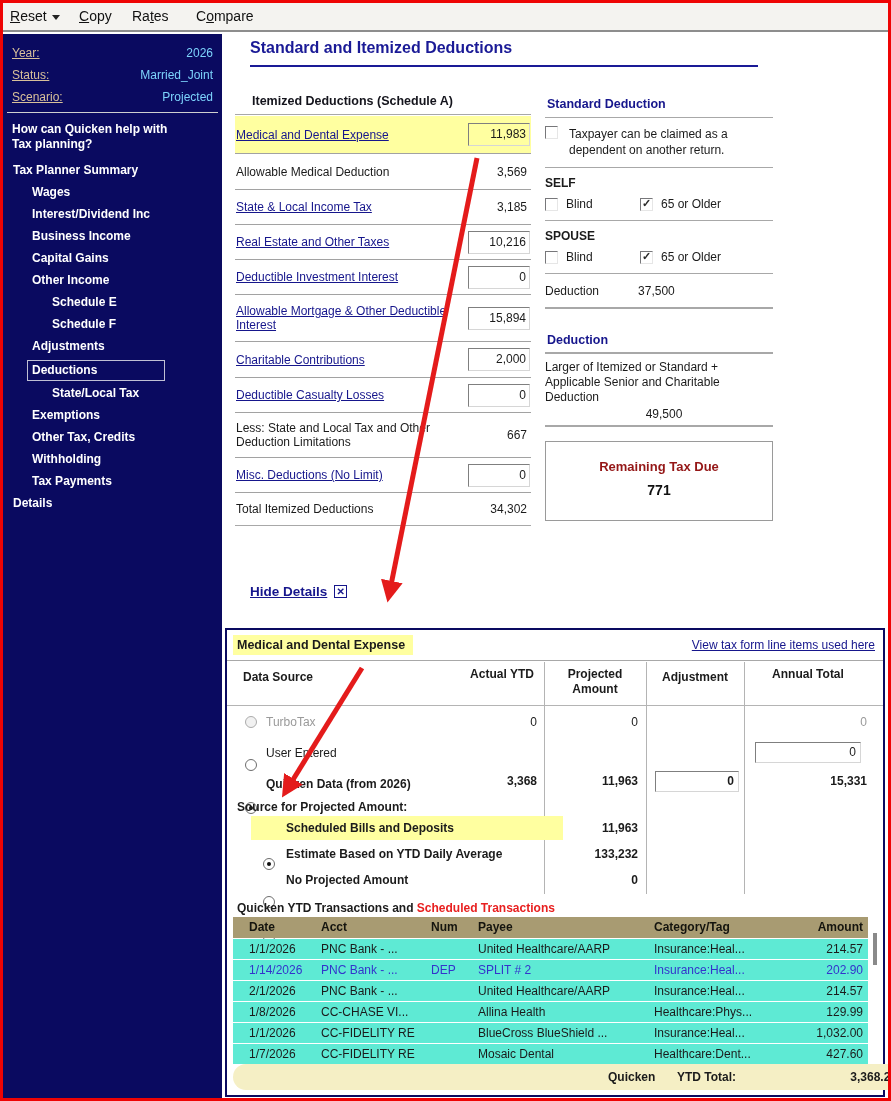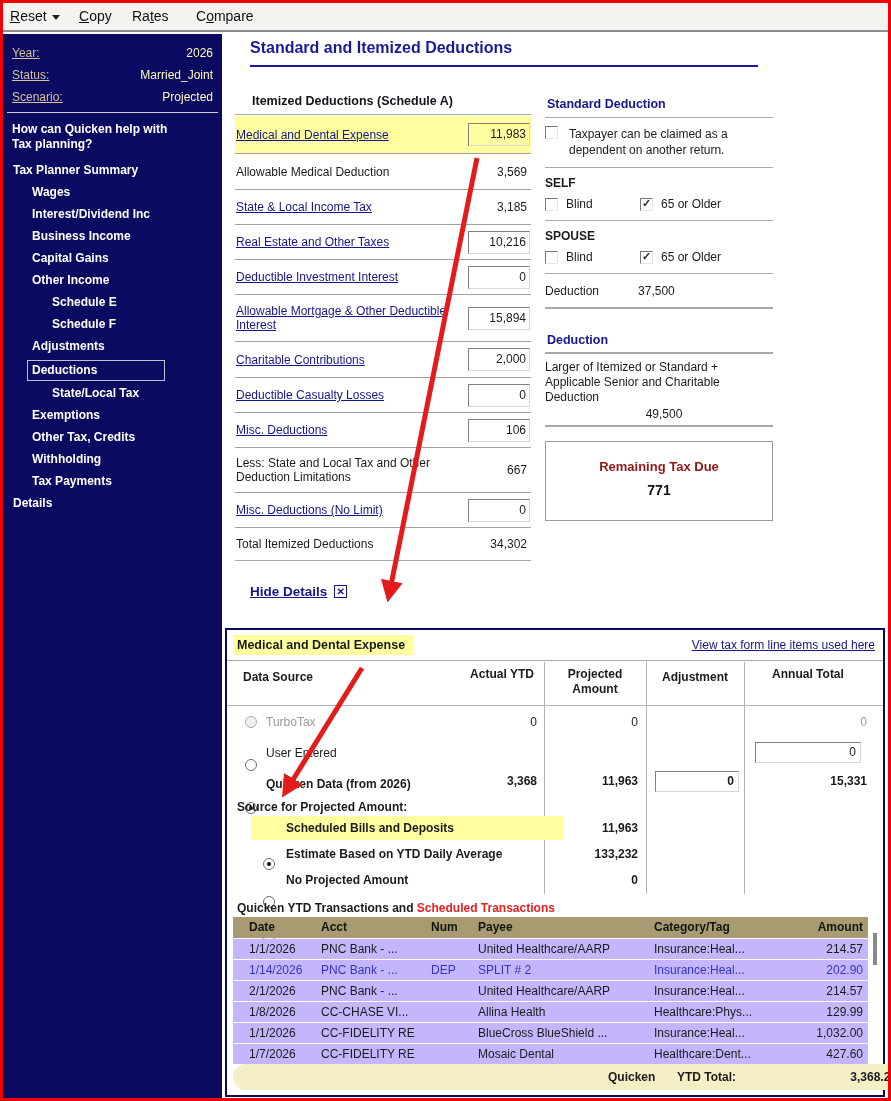--- a/index.html
+++ b/index.html
@@ -17,21 +17,21 @@
   .dd-arrow { display:inline-block; width:0; height:0; border-left:4px solid transparent;
               border-right:4px solid transparent; border-top:5px solid #222;
               margin-left:5px; vertical-align:middle; }
 
   
   .sidebar { position:absolute; left:0; top:31px; width:219px; height:1064px;
              background:#0a0a60; color:#fff; font-size:12px; }
   .sb-info-row { display:flex; justify-content:space-between; margin:0 9px 6px 9px;
                  height:16px; line-height:16px; }
   .sb-info-label { color:#d8c09a; text-decoration:underline; cursor:pointer; }
-  .sb-info-value { color:#fef9c3; }
+  .sb-info-value { color:#7dd3fc; }
   .sb-sep { border-top:1px solid #cfcfcf; margin:7px 4px 9px 4px; }
   .sb-help { margin:0 8px 10px 9px; font-weight:bold; line-height:15px; width:175px; cursor:pointer; }
   .nav-item { line-height:16px; margin-bottom:6px; font-weight:bold; cursor:pointer; white-space:nowrap; }
   .ind0 { padding-left:10px; } .ind1 { padding-left:29px; } .ind2 { padding-left:49px; }
   .nav-item.selected { padding-left:0; margin-left:24px; width:138px;
                        border:1px solid #c0c0d4; padding:1px 0 2px 4px; margin-bottom:4px; }
 
   
   .page-title { position:absolute; left:247px; top:36px; font-size:16px; font-weight:bold;
                 color:#1a1a96; }
@@ -99,21 +99,21 @@
   .gray { color:#9a9a9a; }
   .inbox { position:absolute; background:#fff; border:1px solid; text-align:right;
            border-color:#7f7f7f #d6d6d6 #d6d6d6 #7f7f7f; height:21px; line-height:19px;
            padding-right:4px; }
   .src-hl { position:absolute; left:24px; top:186px; width:312px; height:24px; background:#ffffa0; }
   .trans-label { position:absolute; left:10px; top:271px; font-weight:bold; }
   .trans-red { color:#e82020; }
 
   
   .ttable { position:absolute; left:6px; top:287px; width:635px; }
-  .trow { display:flex; height:20px; line-height:20px; margin-bottom:1px; background:#c4b5fd; }
+  .trow { display:flex; height:20px; line-height:20px; margin-bottom:1px; background:#5eead4; }
   .trow.hdr { background:#a89b72; font-weight:bold; height:21px; color:#14140e; }
   .tc { padding-left:16px; overflow:hidden; white-space:nowrap; }
   .c-date{width:72px;} .c-acct{width:110px;} .c-num{width:47px;} .c-payee{width:176px;}
   .c-cat{width:140px;} .c-amt{width:90px; text-align:right; padding-right:5px;}
   .trow.sched { color:#3333cc; }
   .tfooter { position:absolute; left:6px; top:434px; width:680px; height:26px;
              background:#f5efc5; font-weight:bold; line-height:26px;border-radius:13px; }
   .tf1 { position:absolute; left:375px; } .tf2 { position:absolute; left:444px; }
   .tf-amt { position:absolute; right:16px; }
   .scroll-thumb { position:absolute; left:646px; top:303px; width:4px; height:32px; background:#8a8a8a; }
@@ -200,24 +200,20 @@
       <span class="it-val sbox">15,894</span>
     </div>
     <div class="it-row" style="height:36px">
       <span class="it-label link">Charitable Contributions</span>
       <span class="it-val sbox">2,000</span>
     </div>
     <div class="it-row" style="height:35px">
       <span class="it-label link">Deductible Casualty Losses</span>
       <span class="it-val sbox">0</span>
     </div>
-    <div class="it-row" style="height:35px">
-      <span class="it-label link">Misc. Deductions</span>
-      <span class="it-val sbox">106</span>
-    </div>
     <div class="it-row" style="height:45px">
       <span class="it-label">Less: State and Local Tax and Other Deduction Limitations</span>
       <span class="it-val">667</span>
     </div>
     <div class="it-row" style="height:35px">
       <span class="it-label link">Misc. Deductions (No Limit)</span>
       <span class="it-val sbox">0</span>
     </div>
     <div class="it-row" style="height:32px; border-bottom:none">
       <span class="it-label">Total Itemized Deductions</span>

